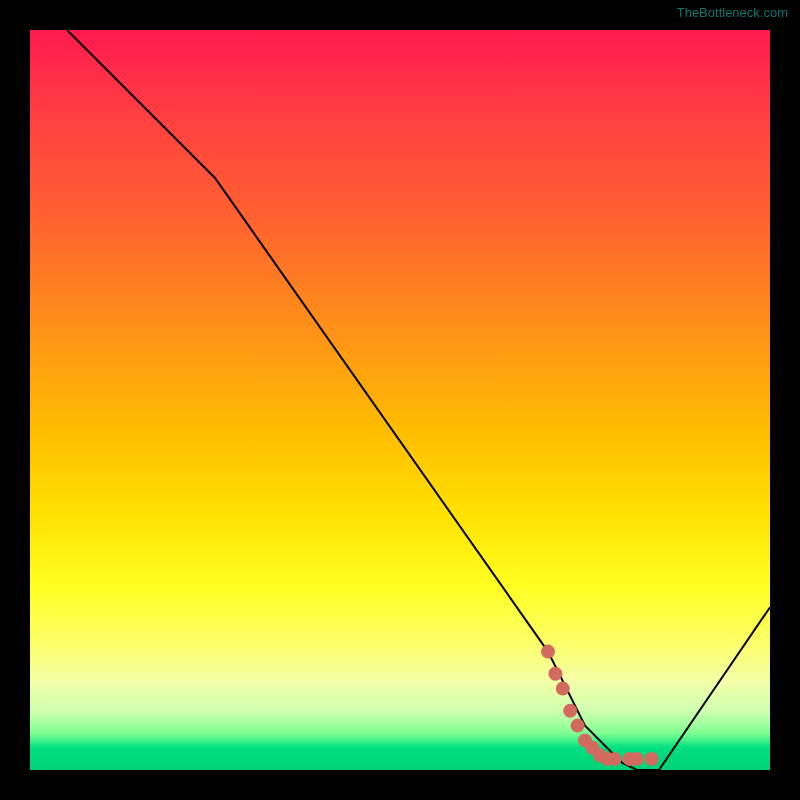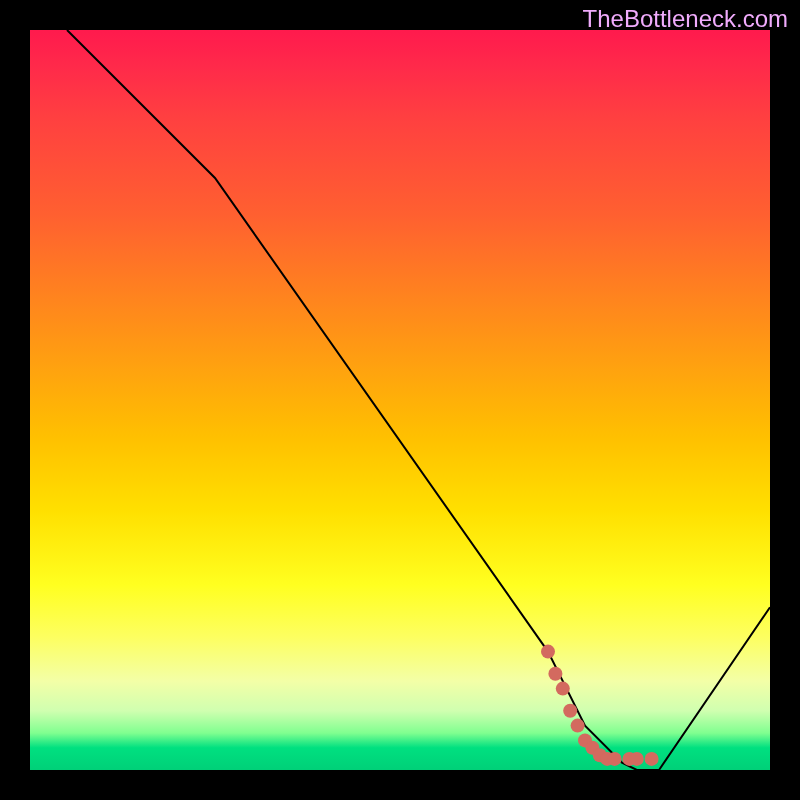--- a/index.html
+++ b/index.html
@@ -8,22 +8,22 @@
     background: #000;
     width: 800px;
     height: 800px;
     position: relative;
     font-family: Arial, sans-serif;
   }
   .watermark {
     position: absolute;
     top: 5px;
     right: 12px;
-    color: #f0abfc;
-    font-size: 24px;
+    color: #0f766e;
+    font-size: 13px;
     z-index: 10;
   }
   .plot-area {
     position: absolute;
     left: 30px;
     top: 30px;
     width: 740px;
     height: 740px;
     overflow: hidden;
   }

